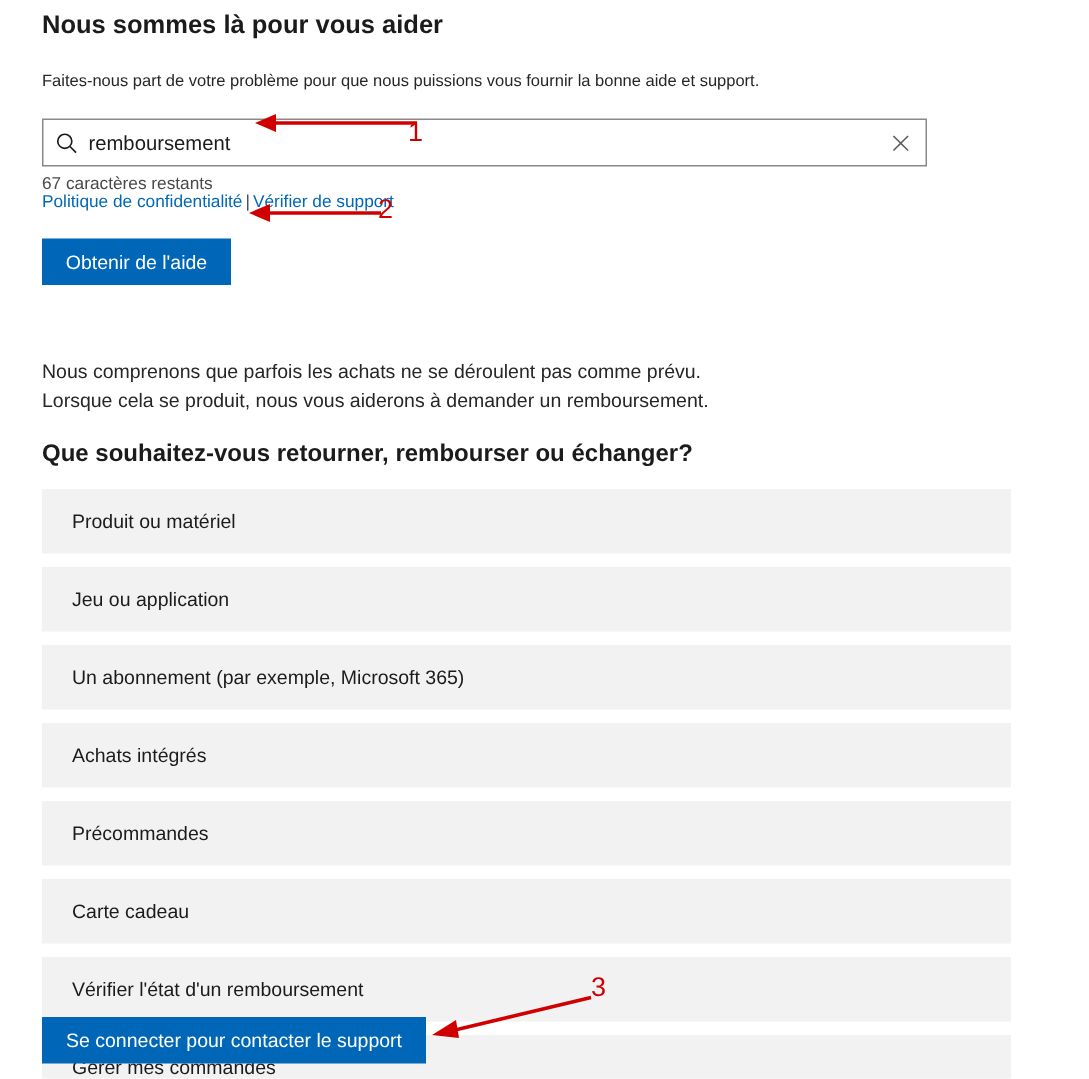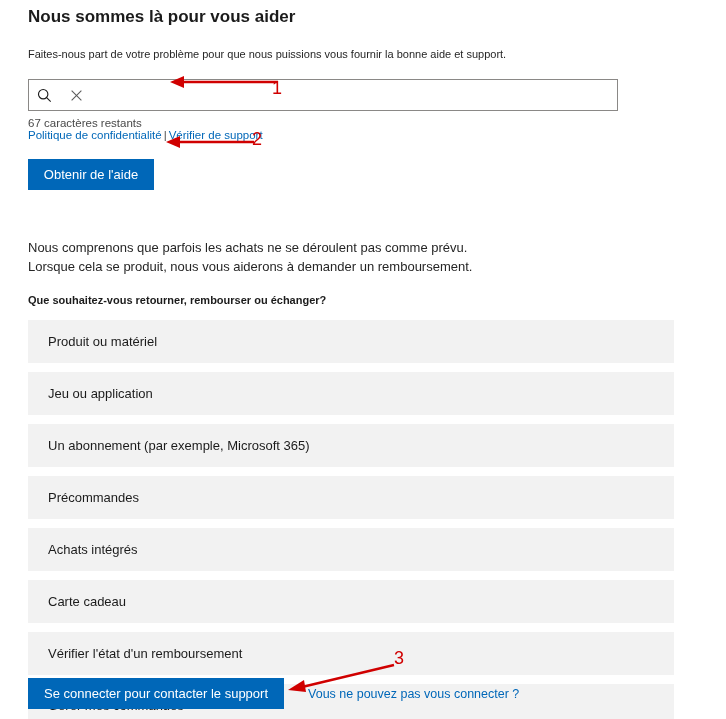--- a/index.html
+++ b/index.html
@@ -120,21 +120,21 @@
     font-size: 13px;
     line-height: 19px;
     color: #262626;
   }
   .para-block {
     margin-top: 48px;
   }
   .question {
     margin: 0;
     padding-top: 18px;
-    font-size: 11px;
+    font-size: 16px;
     font-weight: bold;
     color: #1b1b1b;
   }
   .option-list {
     margin-top: 14px;
   }
   .option {
     background: #f2f2f2;
     height: 43px;
     display: flex;
@@ -198,20 +198,21 @@
 
     <p class="subheading">Faites-nous part de votre problème pour que nous puissions vous fournir la bonne aide et support.</p>
 
     <div class="search-row">
       <span class="search-icon">
         <svg width="15" height="15" viewBox="0 0 16 16" aria-hidden="true">
           <circle cx="6.6" cy="6.6" r="5" fill="none" stroke="#1b1b1b" stroke-width="1.2"></circle>
           <line x1="10.3" y1="10.3" x2="14.6" y2="14.6" stroke="#1b1b1b" stroke-width="1.2"></line>
         </svg>
       </span>
+      <input class="search-input" type="text" value="remboursement" style="">
       <button class="clear-btn">
         <svg width="13" height="13" viewBox="0 0 16 16" aria-hidden="true">
           <line x1="2" y1="2" x2="14" y2="14" stroke="#5a5a5a" stroke-width="1.3"></line>
           <line x1="14" y1="2" x2="2" y2="14" stroke="#5a5a5a" stroke-width="1.3"></line>
         </svg>
       </button>
     </div>
 
     <div class="meta-row">
       <span>67 caractères restants</span>
@@ -226,32 +227,31 @@
       <p class="para">Nous comprenons que parfois les achats ne se déroulent pas comme prévu.</p>
       <p class="para">Lorsque cela se produit, nous vous aiderons à demander un remboursement.</p>
     </div>
 
     <h2 class="question">Que souhaitez-vous retourner, rembourser ou échanger?</h2>
 
     <div class="option-list">
       <div class="option">Produit ou matériel</div>
       <div class="option">Jeu ou application</div>
       <div class="option">Un abonnement (par exemple, Microsoft 365)</div>
+      <div class="option">Achats intégrés</div>
       <div class="option">Précommandes</div>
-      <div class="option">Achats intégrés</div>
       <div class="option">Carte cadeau</div>
       <div class="option">Vérifier l'état d'un remboursement</div>
       <div class="option">Gérer mes commandes</div>
     </div>
 
   </div>
 
   <div class="footer-bar">
     <button class="connect-btn">Se connecter pour contacter le support</button>
-    <a href="#" class="connect-link">Vous ne pouvez pas vous connecter ?</a>
   </div>
 
   <svg class="arrow" style="left:170px; top:68px;" width="110" height="26">
     <line x1="108" y1="14" x2="12" y2="14" stroke="#d00000" stroke-width="2.4"></line>
     <polygon points="0,14 14,8 14,20" fill="#d00000"></polygon>
   </svg>
   <div class="anno-num" style="left:272px; top:78px;">1</div>
 
   <svg class="arrow" style="left:166px; top:128px;" width="90" height="26">
     <line x1="88" y1="14" x2="12" y2="14" stroke="#d00000" stroke-width="2.4"></line>

